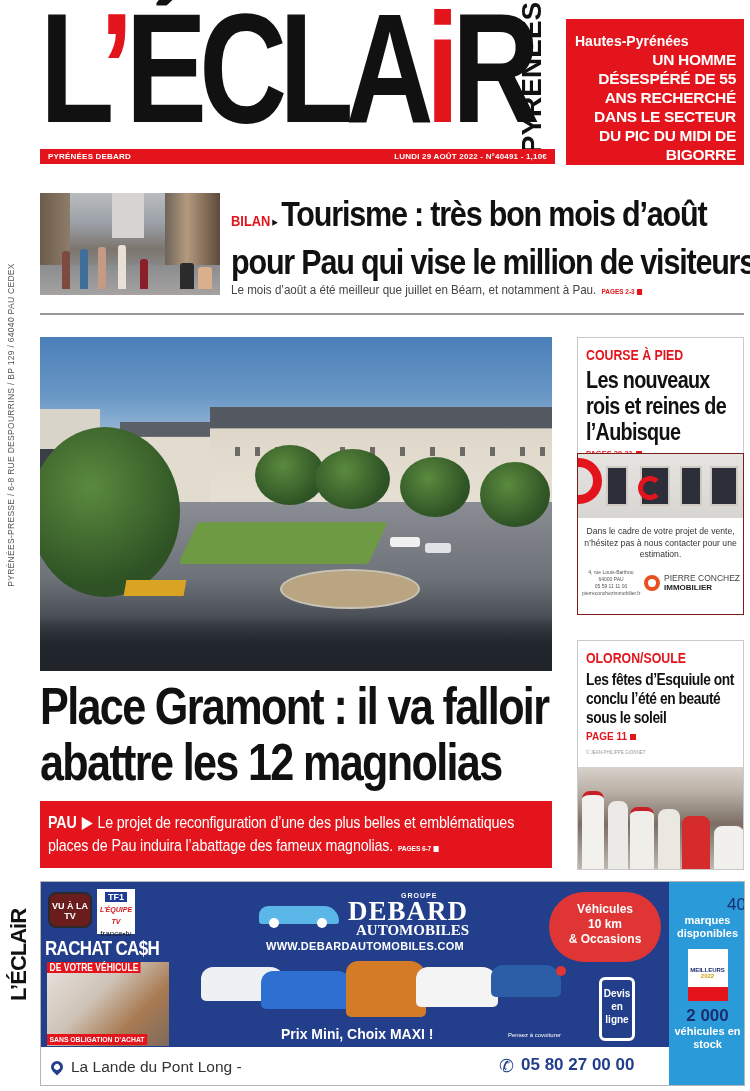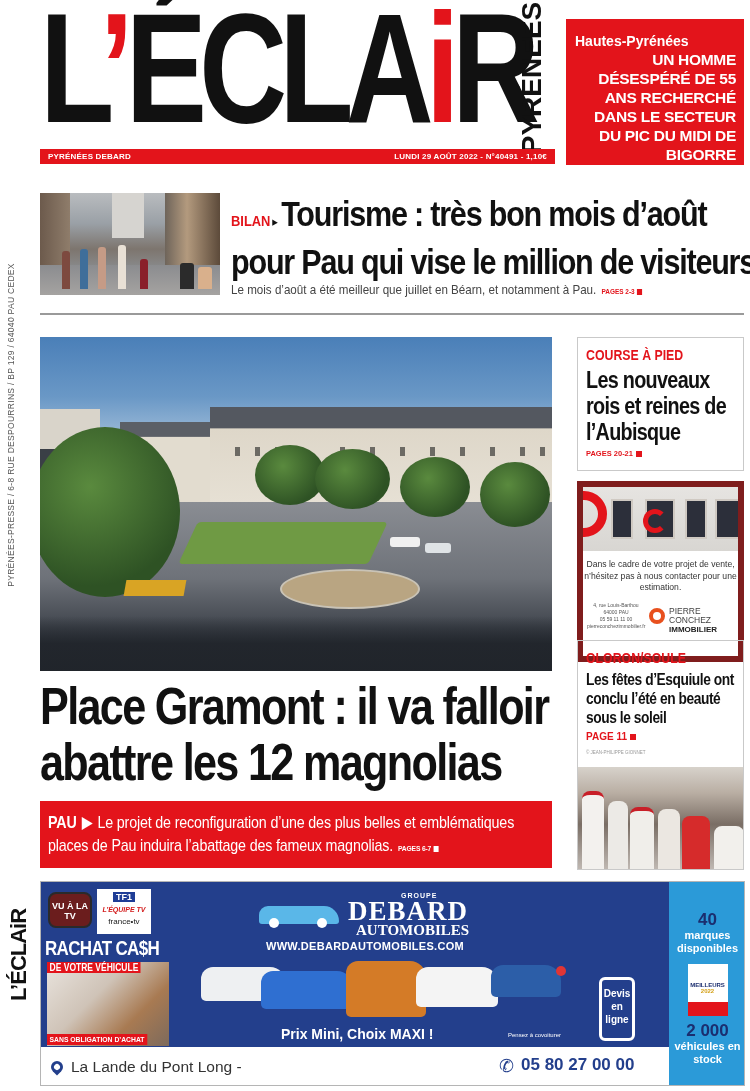--- a/index.html
+++ b/index.html
@@ -77,21 +77,21 @@
   .main-lede .t { font-size: 17px; line-height: 23px; transform: scaleX(0.84); transform-origin: left top; width: 119%; letter-spacing: -0.2px; }
   .main-lede .kick { font-weight: 700; font-size: 17px; margin-right: 6px; }
   .main-lede .pg { font-weight: 700; font-size: 8px; margin-left: 6px; }
 
   
   .box-course { left: 577px; top: 337px; width: 167px; height: 134px; border: 1px solid #c9c9c9; padding: 8px 8px 0 8px; }
   .box-course .k { color: #e3141b; font-weight: 700; font-size: 14px; line-height: 18px; transform: scaleX(0.88); transform-origin: left top; white-space: nowrap; }
   .box-course .t { font-weight: 700; font-size: 23px; line-height: 26px; letter-spacing: -0.8px; transform: scaleX(0.86); transform-origin: left top; width: 118%; margin-top: 3px; color:#111; }
   .box-course .pg { color: #e3141b; font-weight: 700; font-size: 7.5px; margin-top: 4px; }
 
-  .box-ad { left: 577px; top: 481px; width: 167px; height: 181px; border: 6px solid #7f1d1d; overflow: hidden; }
+  .box-ad { left: 577px; top: 453px; width: 167px; height: 162px; border: 1px solid #7f1d1d; overflow: hidden; }
   .box-ad .shop { position: absolute; left: 0; top: 0; width: 100%; height: 64px; background: linear-gradient(180deg,#e6e4e1 0%,#d8d6d2 100%); }
   .box-ad .shop .w { position:absolute; top:12px; width:22px; height:40px; background:#2c2f3a; border:2px solid #cfc9c2; }
   .box-ad .ring { position:absolute; left:-22px; top:4px; width:46px; height:46px; border-radius:50%; border:9px solid #e3141b; }
   .box-ad .ring2 { position:absolute; left:60px; top:22px; width:24px; height:24px; border-radius:50%; border:5px solid #e3141b; border-right-color: transparent; }
   .box-ad .msg { position: absolute; left: 0; top: 72px; width: 100%; text-align: center; font-size: 8.6px; line-height: 11.5px; color: #333; }
   .box-ad .addr { position:absolute; left:4px; top:115px; width:58px; font-size:5px; line-height:7px; text-align:center; color:#555; }
   .box-ad .logo-ring { position:absolute; left:66px; top:121px; width:16px; height:16px; border-radius:50%; border:4px solid #e8501e; }
   .box-ad .brand { position:absolute; left:86px; top:120px; font-size:8.5px; line-height:9px; color:#444; }
   .box-ad .brand b { color:#222; font-size: 8px; }
 
@@ -104,21 +104,21 @@
   .box-oloron .pers { position:absolute; bottom:0; border-radius: 8px 8px 0 0; }
 
   
   .ad-logo-vert { left: 4px; top: 905px; width: 30px; height: 100px; }
   .ad-logo-vert span { position:absolute; left:50%; top:50%; transform: translate(-50%,-50%) rotate(-90deg); font-weight:900; font-size:22px; letter-spacing:-1px; white-space: nowrap; color:#111; }
   .ad { left: 40px; top: 881px; width: 705px; height: 205px; border: 1px solid #b5b5b5; overflow: hidden; }
   .ad .bg { position:absolute; left:0; top:0; width:628px; height:165px; background:#233f8c; }
   .ad .side { position:absolute; left:628px; top:0; width:77px; height:205px; background:#2b9ad8; color:#fff; text-align:center; }
   .ad .bottom { position:absolute; left:0; top:165px; width:628px; height:40px; background:#fff; display:flex; align-items:center; padding-left:4px; font-size:15.5px; color:#333; }
   .ad .tv { position:absolute; left:7px; top:10px; width:44px; height:36px; background:#6b1d1d; border-radius: 8px; border:2px solid #2a2a2a; color:#fff; font-weight:900; font-size:9px; text-align:center; line-height:10px; padding-top:7px; }
-  .ad .tvlogos { position:absolute; left:56px; top:7px; width:54px; height:45px; background:#fff; text-align:center; font-size:8px; line-height:12px; padding-top:2px; }
+  .ad .tvlogos { position:absolute; left:56px; top:7px; width:38px; height:45px; background:#fff; text-align:center; font-size:8px; line-height:12px; padding-top:2px; }
   .ad .tvlogos .tf1 { background:#1f3d96; color:#fff; font-weight:900; font-size:9px; padding:0 3px; }
   .ad .tvlogos .equipe { color:#d31b1b; font-style: italic; font-weight: 700; font-size: 7px; }
   .ad .rachat { position:absolute; left:4px; top:55px; color:#fff; font-weight:900; font-size:20px; letter-spacing:-0.8px; transform: scaleX(0.85); transform-origin:left top; white-space:nowrap; }
   .ad .rachat-photo { position:absolute; left:6px; top:80px; width:122px; height:84px; background: linear-gradient(135deg,#e9e4de 0%,#cfc3b7 40%,#a87a52 70%,#7d6a5c 100%); }
   .ad .dvv { position:absolute; left:6px; top:80px; background:#e3141b; color:#fff; font-weight:900; font-size:10px; padding:0 3px; transform: scaleX(0.85); transform-origin:left top; white-space:nowrap; }
   .ad .soa { position:absolute; left:6px; top:152px; background:#e3141b; color:#fff; font-weight:900; font-size:8px; padding:1px 3px; transform: scaleX(0.85); transform-origin:left top; white-space:nowrap; }
   .ad .brandblock { position:absolute; left:215px; top:10px; width:250px; text-align:center; color:#fff; }
   .ad .groupe { font-weight:700; font-size:7px; letter-spacing:1px; position:absolute; left:145px; top:0; }
   .ad .debard { font-family:"Liberation Serif", serif; font-weight:700; font-size:27px; position:absolute; left:92px; top:4px; letter-spacing:1px; }
   .ad .auto { font-family:"Liberation Serif", serif; font-weight:700; font-size:15px; position:absolute; left:100px; top:30px; }
@@ -126,21 +126,21 @@
   .ad .carlogo { position:absolute; left:218px; top:14px; width:80px; height:30px; }
   .ad .carlogo .body { position:absolute; left:0; top:10px; width:80px; height:18px; background:#5ab7e8; border-radius: 12px 20px 4px 4px; }
   .ad .carlogo .wh { position:absolute; top:22px; width:10px; height:10px; background:#fff; border-radius:50%; }
   .ad .cars { position:absolute; left:160px; top:75px; width:360px; height:60px; }
   .ad .carb { position:absolute; border-radius: 12px 16px 5px 5px; }
   .ad .slogan { position:absolute; left:240px; top:144px; color:#fff; font-weight:700; font-size:14px; }
   .ad .covoit { position:absolute; left:467px; top:150px; color:#fff; font-size:6px; }
   .ad .cloud { position:absolute; left:508px; top:10px; width:112px; height:70px; background:#e03535; border-radius: 40px; color:#fff; font-weight:700; font-size:12px; line-height:15px; text-align:center; padding-top:10px; }
   .ad .cloud-dot { position:absolute; left:515px; top:84px; width:10px; height:10px; background:#e03535; border-radius:50%; }
   .ad .phone { position:absolute; left:558px; top:95px; width:36px; height:64px; border:3px solid #fff; border-radius:6px; background:#233f8c; color:#fff; font-weight:700; font-size:10px; line-height:13px; text-align:center; padding-top:7px; }
-  .ad .side .n40 { font-weight:700; font-size:17px; color:#1b2e6f; margin-top:29px; line-height:18px; }
+  .ad .side .n40 { font-weight:400; font-size:17px; color:#1b2e6f; margin-top:14px; line-height:18px;text-align:right; }
   .ad .side .mq { font-weight:700; font-size:11px; line-height:13px; }
   .ad .side .badge { width:40px; height:52px; margin:9px auto 0; background:#fff; border-bottom:14px solid #e3141b; font-size:6px; color:#1b2e6f; font-weight:700; padding-top:18px; }
   .ad .side .badge .yr { color:#d4a017; font-size:6px; }
   .ad .side .n3000 { font-weight:900; font-size:17px; color:#1b2e6f; margin-top:6px; line-height:18px; }
   .ad .pin { display:inline-block; width:12px; height:12px; background:#233f8c; border-radius: 50% 50% 50% 0; transform: rotate(-45deg); margin: 0 8px 0 6px; position:relative; }
   .ad .pin::after { content:""; position:absolute; left:3px; top:3px; width:6px; height:6px; background:#fff; border-radius:50%; }
   .ad .bottom b { color:#222; }
   .ad .tel { position:absolute; left:480px; top:8px; font-weight:700; font-size:17px; color:#233f8c; }
   .ad .telicon { position:absolute; left:-22px; top:0; font-size:18px; color:#233f8c; }
 </style>
@@ -312,20 +312,25 @@
     <div class="carb" style="left:0;top:10px;width:85px;height:34px;background:#eef0f2"></div>
     <div class="carb" style="left:60px;top:14px;width:92px;height:38px;background:#2f6fd1"></div>
     <div class="carb" style="left:145px;top:4px;width:80px;height:56px;background:#d47b27"></div>
     <div class="carb" style="left:215px;top:10px;width:82px;height:40px;background:#f4f4f4"></div>
     <div class="carb" style="left:290px;top:8px;width:70px;height:32px;background:#2c5ea8"></div>
   </div>
 
   <div class="slogan">Prix Mini, Choix MAXI !</div>
   <div class="covoit">Pensez à covoiturer</div>
 
+  <div class="cloud">
+    <div>Véhicules</div>
+    <div>10 km</div>
+    <div>&amp; Occasions</div>
+  </div>
   <div class="cloud-dot"></div>
 
   <div class="phone">
     <div>Devis</div>
     <div>en</div>
     <div>ligne</div>
   </div>
 
   <div class="side">
     <div class="n40">40</div>

